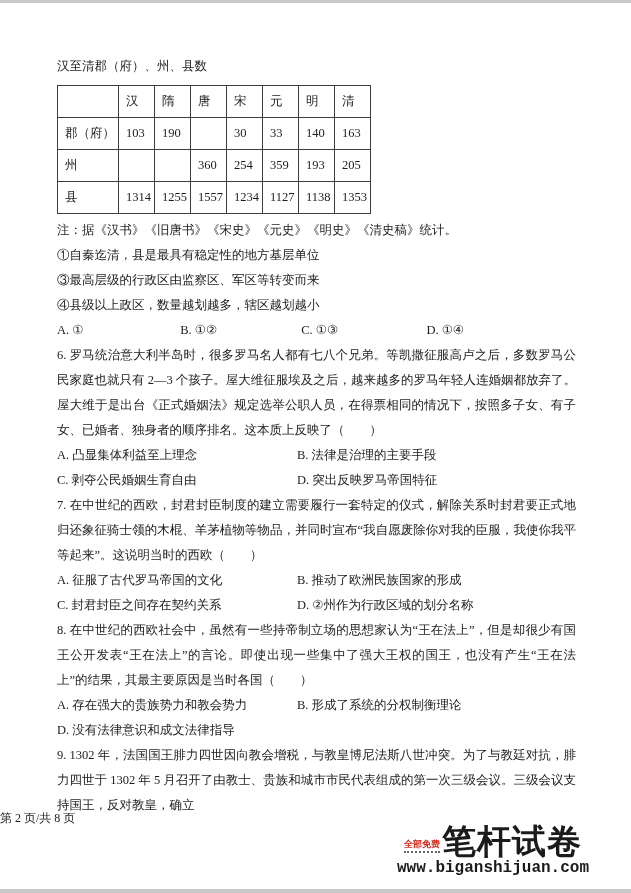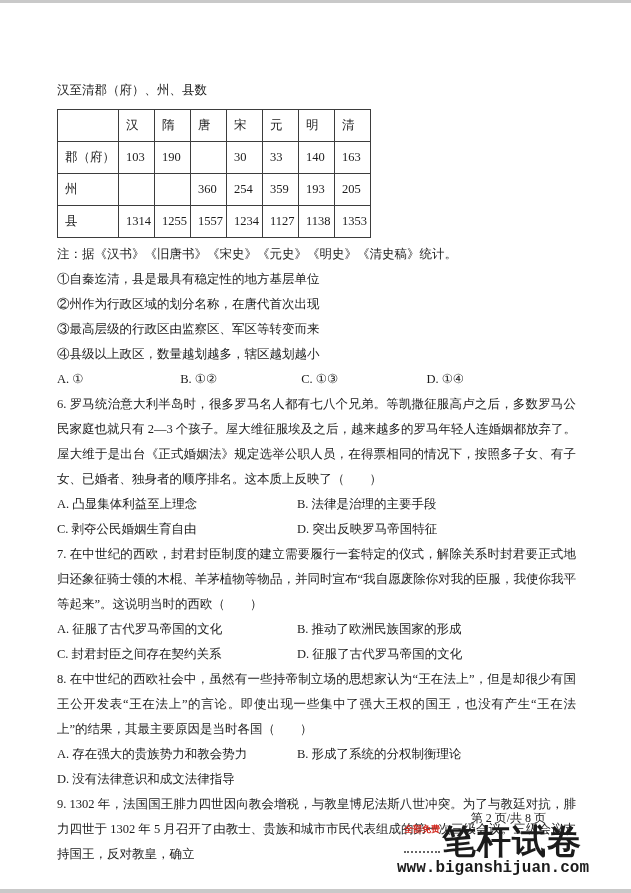--- a/index.html
+++ b/index.html
@@ -7,21 +7,21 @@
     width: 631px; height: 893px;
     background: #ffffff;
     position: relative;
     overflow: hidden;
     font-family: "Liberation Serif", "DejaVu Serif", serif;
     color: #1b1b1b;
   }
   .edge-top    { position: absolute; top: 0; left: 0; width: 100%; height: 3px; background: #c9c9c9; }
   .edge-bottom { position: absolute; bottom: 0; left: 0; width: 100%; height: 4px; background: #c9c9c9; }
 
-  .content { position: absolute; left: 57px; top: 57px; width: 519px; font-size: 12.5px; margin-top: 24px; }
+  .content { position: absolute; left: 57px; top: 57px; width: 519px; font-size: 12.5px; }
 
   .table-title { line-height: 18px; margin-bottom: 10px; }
 
   table.stat { border-collapse: collapse; margin-bottom: 4px; }
   table.stat td {
     border: 1px solid #3d3d3d;
     height: 31px;
     padding: 0 3px 0 7px;
     font-size: 12.5px;
     vertical-align: middle;
@@ -38,25 +38,25 @@
   .optrow4 .o4b { width: 118px; }
   .optrow4 .o4c { width: 122px; }
 
   .stem { margin: 0; line-height: 25px; text-align: justify; }
 
   .optrow2 { line-height: 25px; display: flex; }
   .optrow2 .oL { flex: 0 0 240px; width: 240px; }
 
   .footer {
     position: absolute; left: 0; top: 806px; width: 546px;
-    text-align: right; font-size: 12px; line-height: 25px;
+    text-align: left; font-size: 12px; line-height: 25px;
   }
 
   .watermark { position: absolute; top: 824px; right: 42px; }
-  .wm-row { display: flex; justify-content: center; }
+  .wm-row { display: flex; align-items: flex-end; justify-content: center; }
   .wm-free {
     color: #d2281e; font-size: 9px; font-weight: bold; line-height: 10px;
     margin: 0 2px 5px 0; padding-bottom: 2px;
     border-bottom: 2px dotted #666;
   }
   .wm-brand {
     font-size: 34px; font-weight: bold; line-height: 34px; letter-spacing: 1px;
     font-family: Liberation Sans, sans-serif;
   }
   .wm-url {
@@ -114,21 +114,20 @@
       <td class="val">1127</td>
       <td class="val">1138</td>
       <td class="val">1353</td>
     </tr>
   </tbody>
     </table>
 
   <div class="note">注：据《汉书》《旧唐书》《宋史》《元史》《明史》《清史稿》统计。</div>
 
   <div class="stmt">①自秦迄清，县是最具有稳定性的地方基层单位</div>
-  <div class="stmt">②州作为行政区域的划分名称，在唐代首次出现</div>
   <div class="stmt">③最高层级的行政区由监察区、军区等转变而来</div>
   <div class="stmt">④县级以上政区，数量越划越多，辖区越划越小</div>
 
   <div class="optrow4">
     <span class="o4a">A. ①</span>
     <span class="o4b">B. ①②</span>
     <span class="o4c">C. ①③</span>
     <span class="o4d">D. ①④</span>
   </div>
 
@@ -142,21 +141,21 @@
     <span class="oR">D. 突出反映罗马帝国特征</span>
   </div>
 
   <p class="stem">7. 在中世纪的西欧，封君封臣制度的建立需要履行一套特定的仪式，解除关系时封君要正式地归还象征骑士领的木棍、羊茅植物等物品，并同时宣布“我自愿废除你对我的臣服，我使你我平等起来”。这说明当时的西欧（　　）</p>
   <div class="optrow2">
     <span class="oL">A. 征服了古代罗马帝国的文化</span>
     <span class="oR">B. 推动了欧洲民族国家的形成</span>
   </div>
   <div class="optrow2">
     <span class="oL">C. 封君封臣之间存在契约关系</span>
-    <span class="oR">D. 征服了古代罗马帝国的文化</span>
+    <span class="oR">D. ②州作为行政区域的划分名称</span>
   </div>
 
   <p class="stem">8. 在中世纪的西欧社会中，虽然有一些持帝制立场的思想家认为“王在法上”，但是却很少有国王公开发表“王在法上”的言论。即使出现一些集中了强大王权的国王，也没有产生“王在法上”的结果，其最主要原因是当时各国（　　）</p>
   <div class="optrow2">
     <span class="oL">A. 存在强大的贵族势力和教会势力</span>
     <span class="oR">B. 形成了系统的分权制衡理论</span>
   </div>
   <div class="optrow2">
     <span class="oR">D. 没有法律意识和成文法律指导</span>
   </div>

